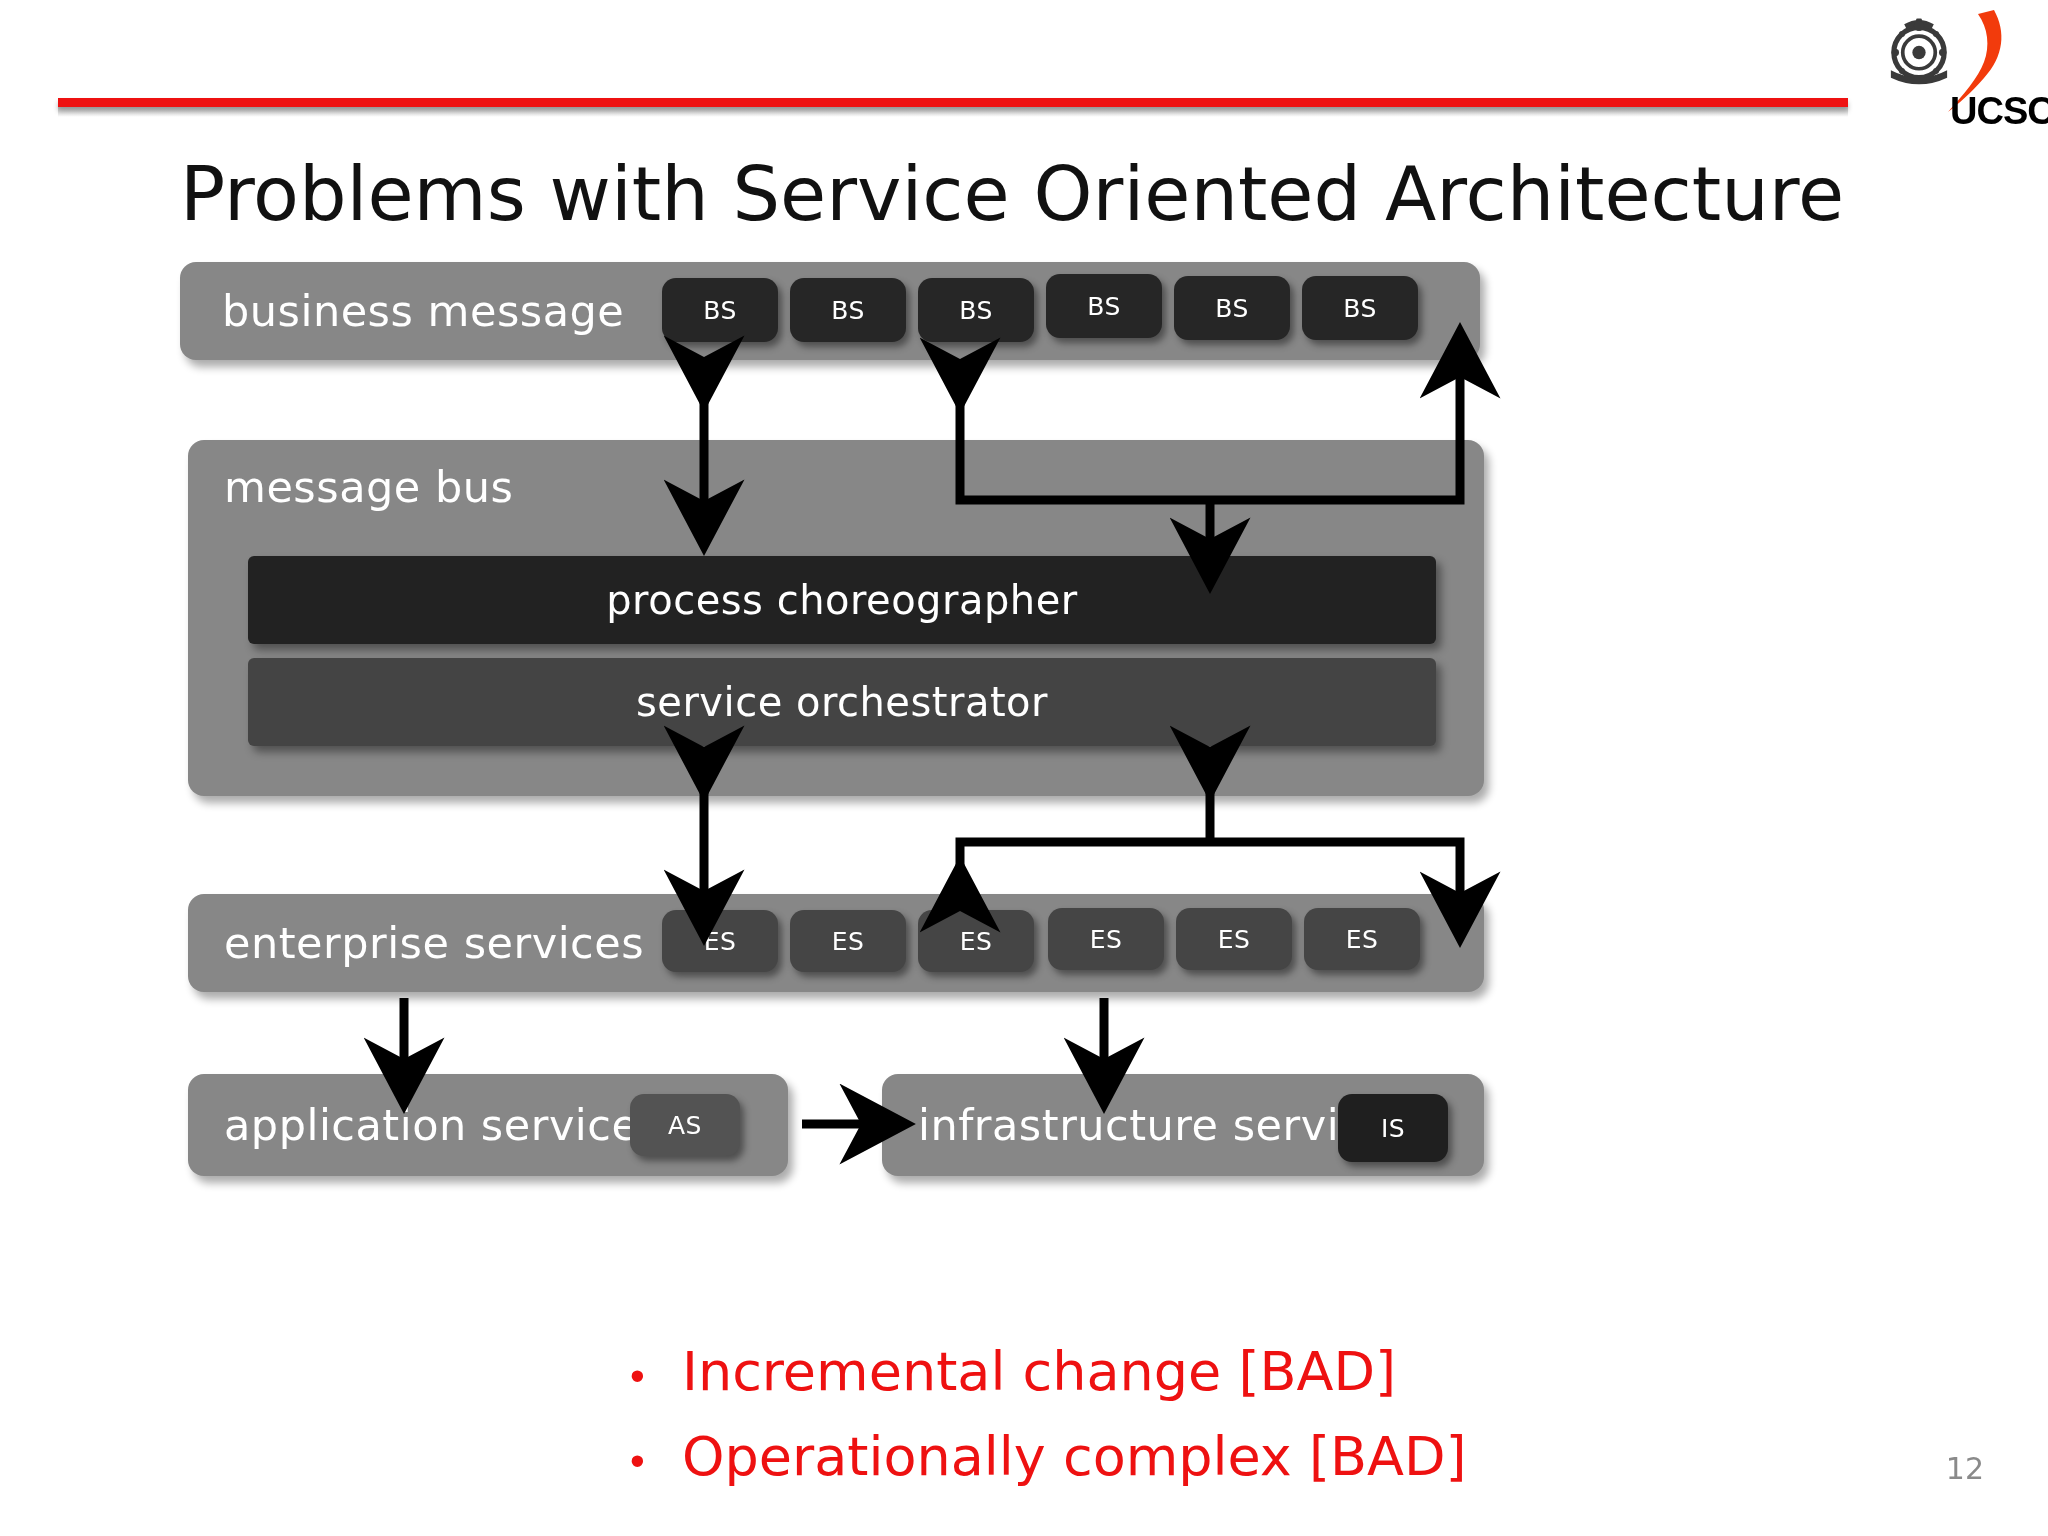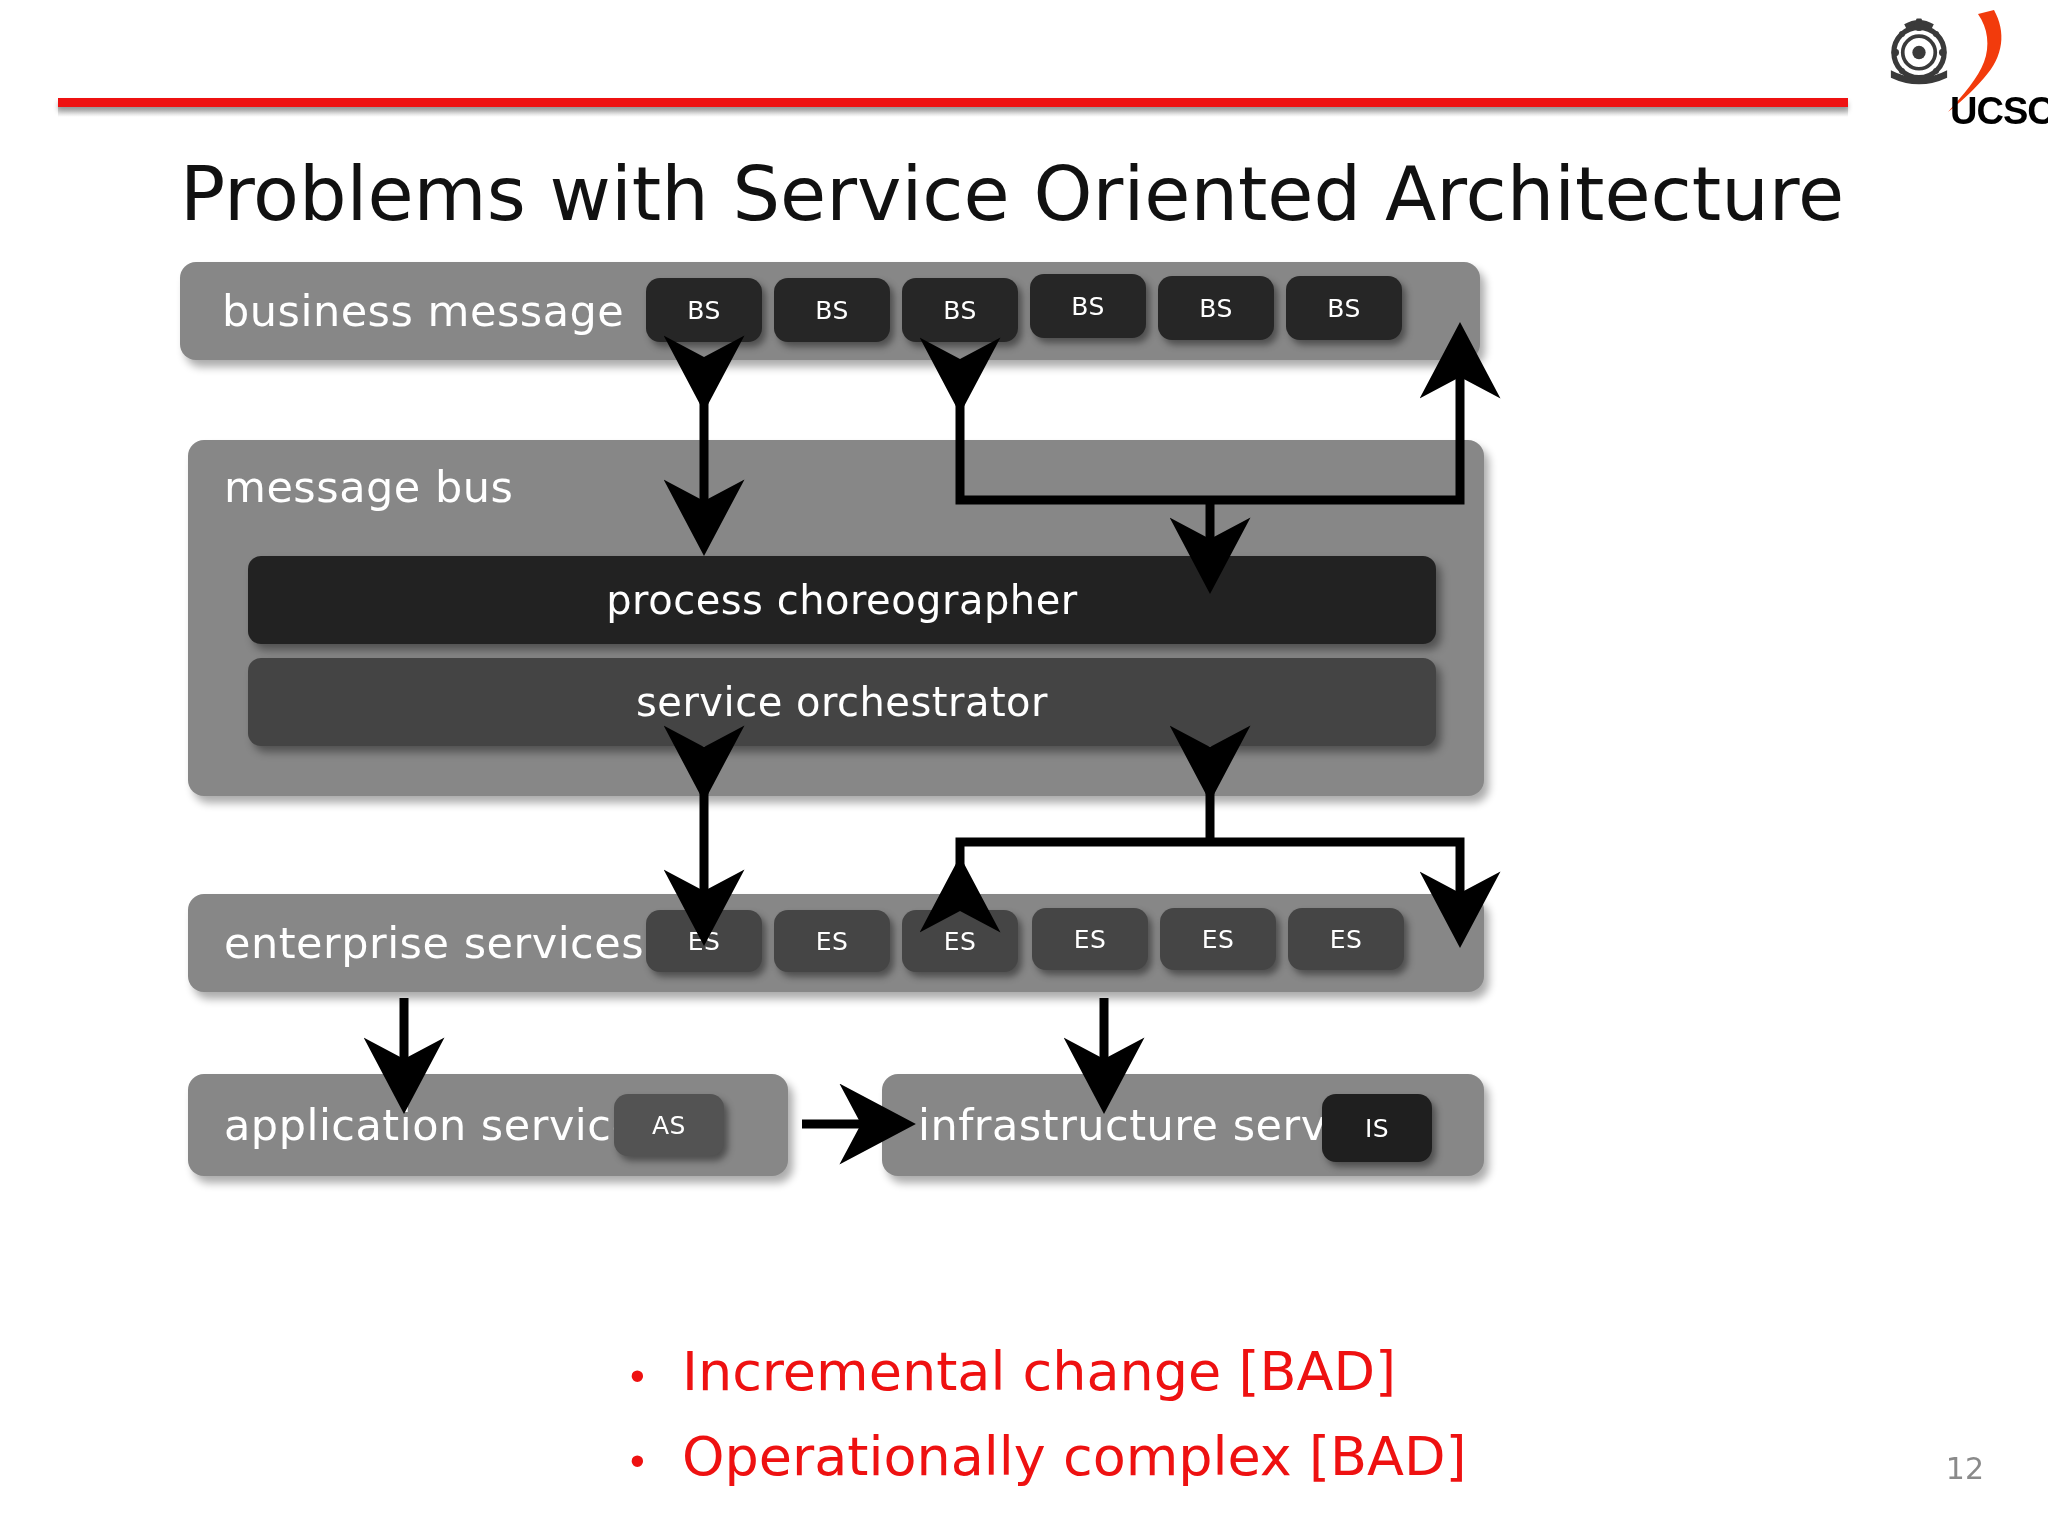--- a/index.html
+++ b/index.html
@@ -105,29 +105,30 @@
     position: absolute;
     border-radius: 14px;
     color: #ffffff;
     font-family: "DejaVu Sans", sans-serif;
     font-size: 25px;
     display: flex;
     align-items: center;
     justify-content: center;
     box-shadow: 4px 5px 7px rgba(0,0,0,0.42);
     letter-spacing: 0.5px;
+    margin-left: 16px;
   }
   .chip-bs { background: #262626; }
   .chip-es { background: #454545; }
   .chip-as { background: #535353; }
   .chip-is { background: #1f1f1f; }
 
   .inner-bar {
     position: absolute;
-    border-radius: 13px;
+    border-radius: 6px;
     display: flex;
     align-items: center;
     justify-content: center;
     color: #ffffff;
     font-family: "DejaVu Sans", sans-serif;
     font-size: 40px;
     box-shadow: 5px 6px 8px rgba(0,0,0,0.40);
     letter-spacing: 0.5px;
   }
   .bar-choreo { background: #222222; }

